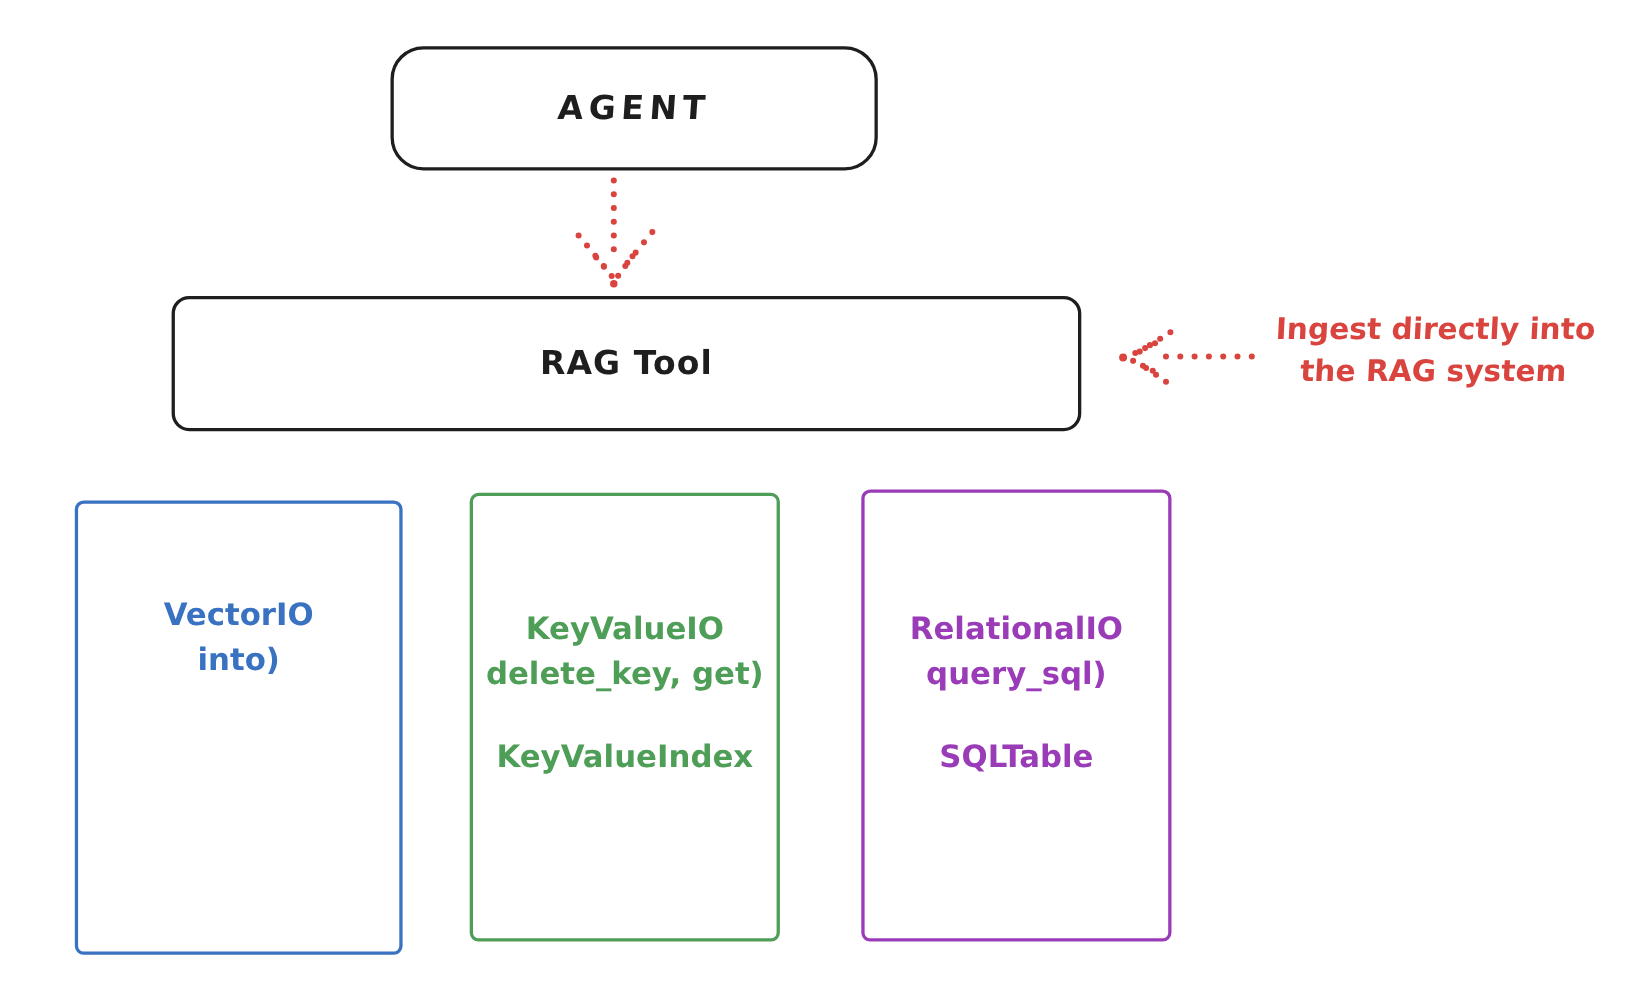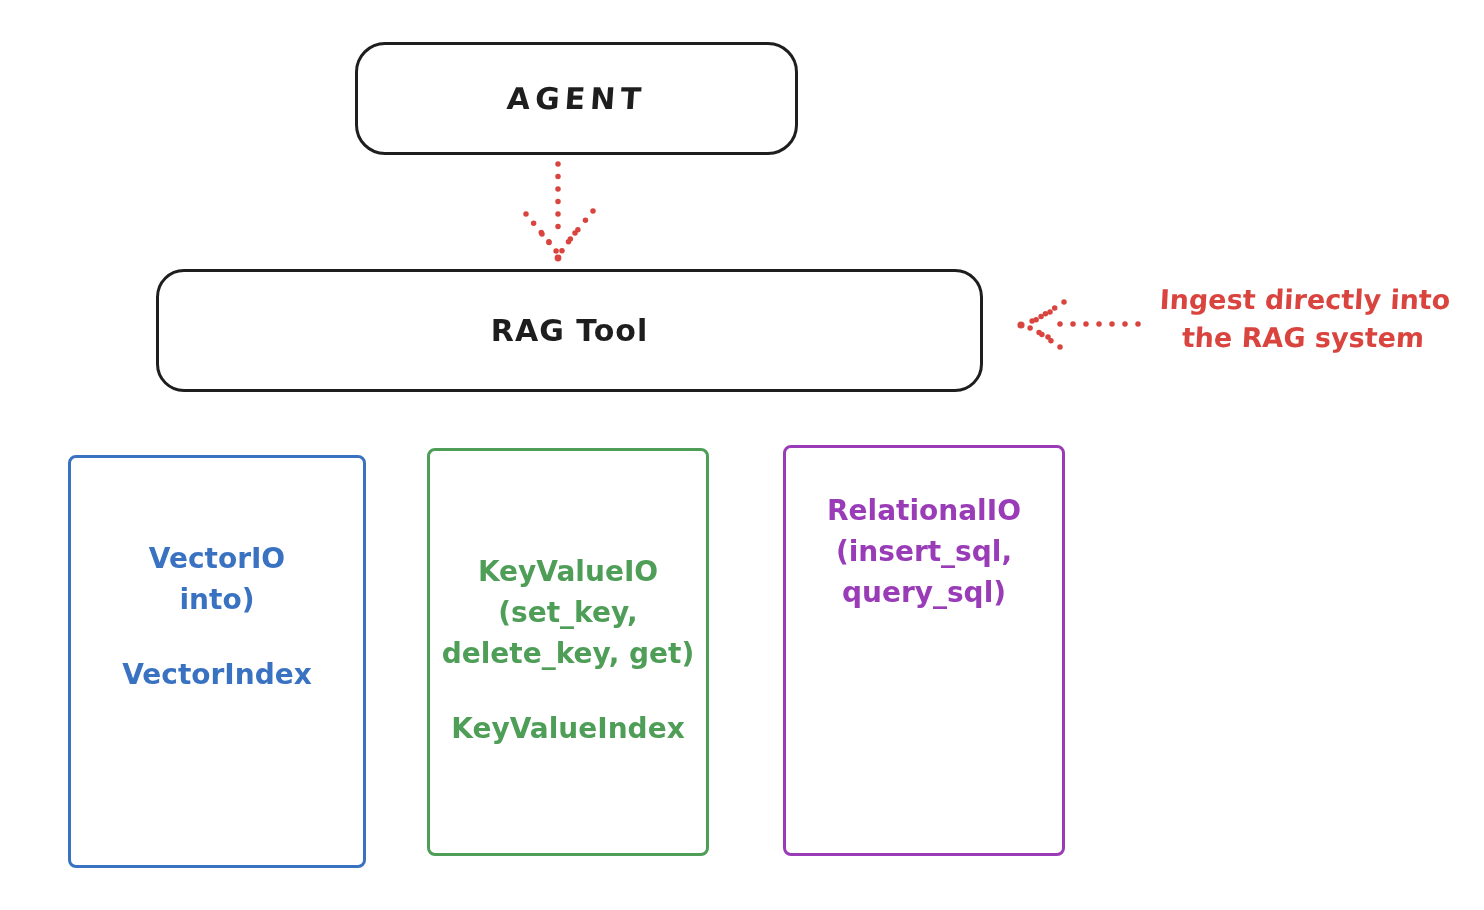--- a/index.html
+++ b/index.html
@@ -31,21 +31,21 @@
   }
   #agent-box .label {
     font-size: 30px;
     font-weight: 700;
     letter-spacing: 5px;
     transform: skewX(-4deg);
   }
   #rag-box {
     left: 156px; top: 269px; width: 827px; height: 123px;
     border: 3.5px solid #1e1e1e;
-    border-radius: 28px;
+    border-radius: 16px;
   }
   #rag-box .label {
     font-size: 30px;
     font-weight: 600;
     letter-spacing: 1px;
   }
   
   .backend {
     position: absolute;
     background: #ffffff;
@@ -65,21 +65,21 @@
   #keyvalue-box {
     left: 427px; top: 448px; width: 282px; height: 408px;
     border: 3.5px solid #4e9e58;
     color: #4e9e58;
     padding-top: 100px;
   }
   #relational-box {
     left: 783px; top: 445px; width: 282px; height: 411px;
     border: 3.5px solid #9a3cb8;
     color: #9a3cb8;
-    padding-top: 42px;
+    padding-top: 103px;
   }
   .index-label { margin-top: 34px; }
   
   #ingest-note {
     position: absolute;
     left: 1128px; top: 281px; width: 352px;
     text-align: center;
     color: #d9443e;
     font-size: 27px;
     font-weight: 600;
@@ -126,31 +126,29 @@
 <div id="ingest-note">
   <div>Ingest directly into</div>
   <div>the RAG system</div>
 </div>
 
 <div class="backend" id="vector-box">
   <div>
     <div>VectorIO</div>
     <div>into)</div>
   </div>
-  <div class="index-label">VectorIndex</div>
 </div>
 
 <div class="backend" id="keyvalue-box">
   <div>
     <div>KeyValueIO</div>
-    <div>(set_key,</div>
     <div>delete_key, get)</div>
   </div>
   <div class="index-label">KeyValueIndex</div>
 </div>
 
 <div class="backend" id="relational-box">
   <div>
     <div>RelationalIO</div>
-    <div>(insert_sql,</div>
     <div>query_sql)</div>
   </div>
+  <div class="index-label">SQLTable</div>
 </div>
 
 </body></html>

